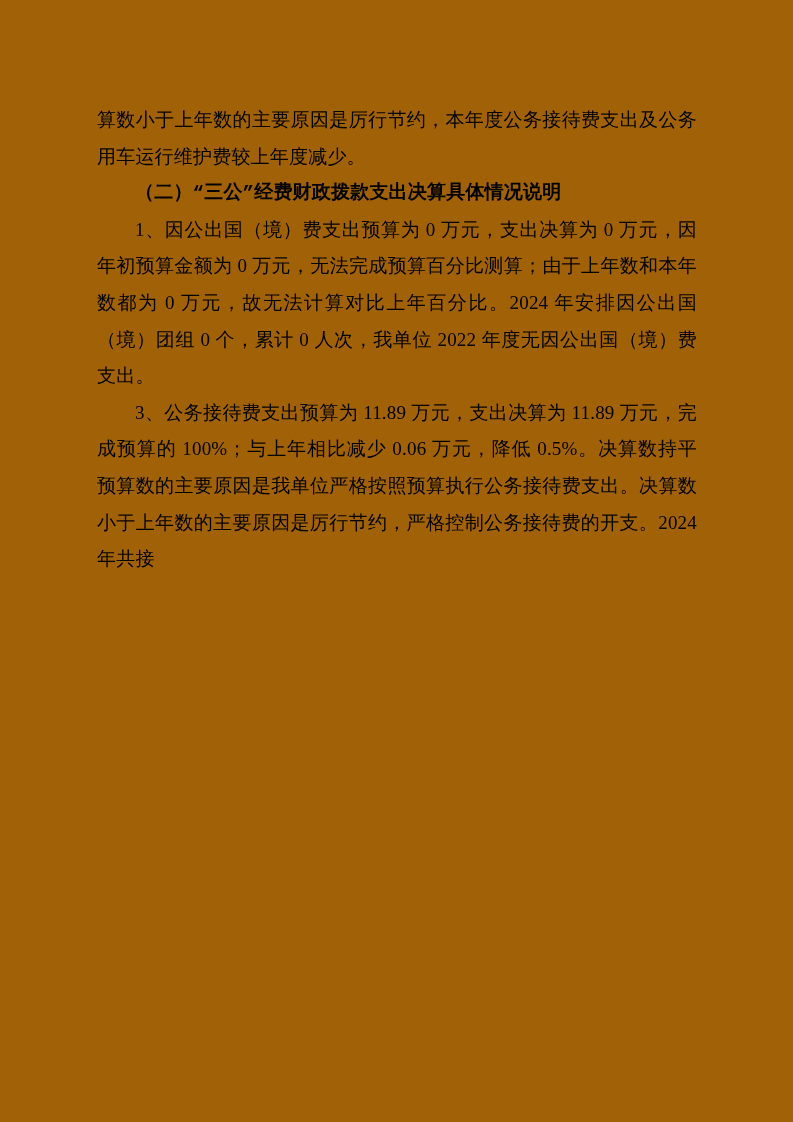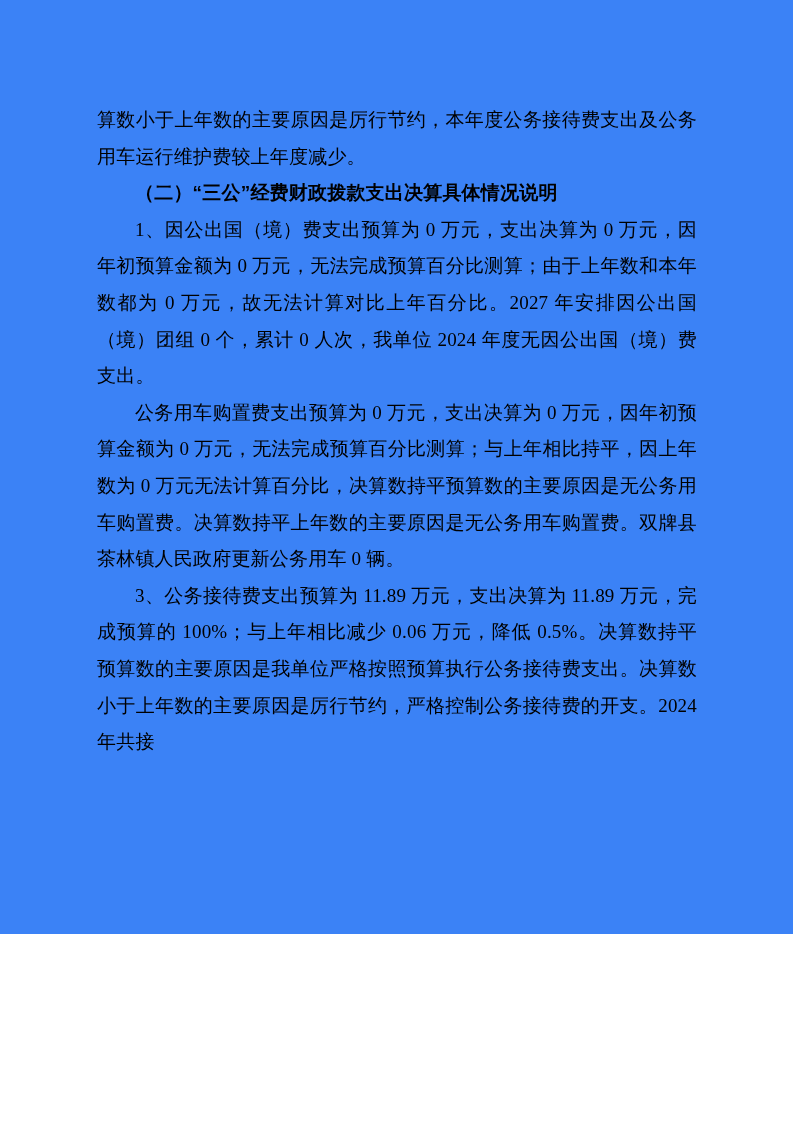--- a/index.html
+++ b/index.html
@@ -3,55 +3,54 @@
 <meta charset="utf-8">
 <style>
   html, body {
     margin: 0;
     padding: 0;
     background: #ffffff;
   }
   .page {
     position: relative;
     width: 793px;
-    height: 934px;
+    height: 1122px;
     box-sizing: border-box;
     margin: 0 auto;
-    background: #3b82f6;
+    background: #a16207;
     padding: 102px 96px 0 97px;
     overflow: hidden;
   }
   .para {
     font-family: "Liberation Serif", "DejaVu Serif", serif;
     font-size: 19px;
     line-height: 36.6px;
     color: #000000;
     text-align: justify;
     margin: 0;
     padding: 0;
     letter-spacing: 0.2px;
     word-break: break-all;
   }
   .para.indent {
     text-indent: 2em;
   }
   .para.heading {
     text-indent: 2em;
     font-weight: bold;
-    font-family: Liberation Sans, sans-serif;
+    font-family: Liberation Mono, monospace;
   }
 </style>
 </head>
 <body>
 
 <div class="page">
   <p class="para">算数小于上年数的主要原因是厉行节约，本年度公务接待费支出及公务用车运行维护费较上年度减少。</p>
 
   <p class="para heading">（二）“三公”经费财政拨款支出决算具体情况说明</p>
 
-  <p class="para indent">1、因公出国（境）费支出预算为 0 万元，支出决算为 0 万元，因年初预算金额为 0 万元，无法完成预算百分比测算；由于上年数和本年数都为 0 万元，故无法计算对比上年百分比。2027 年安排因公出国（境）团组 0 个，累计 0 人次，我单位 2024 年度无因公出国（境）费支出。</p>
+  <p class="para indent">1、因公出国（境）费支出预算为 0 万元，支出决算为 0 万元，因年初预算金额为 0 万元，无法完成预算百分比测算；由于上年数和本年数都为 0 万元，故无法计算对比上年百分比。2024 年安排因公出国（境）团组 0 个，累计 0 人次，我单位 2022 年度无因公出国（境）费支出。</p>
 
 
-  <p class="para indent">公务用车购置费支出预算为 0 万元，支出决算为 0 万元，因年初预算金额为 0 万元，无法完成预算百分比测算；与上年相比持平，因上年数为 0 万元无法计算百分比，决算数持平预算数的主要原因是无公务用车购置费。决算数持平上年数的主要原因是无公务用车购置费。双牌县茶林镇人民政府更新公务用车 0 辆。</p>
 
 
   <p class="para indent">3、公务接待费支出预算为 11.89 万元，支出决算为 11.89 万元，完成预算的 100%；与上年相比减少 0.06 万元，降低 0.5%。决算数持平预算数的主要原因是我单位严格按照预算执行公务接待费支出。决算数小于上年数的主要原因是厉行节约，严格控制公务接待费的开支。2024 年共接</p>
 </div>
 
 </body></html>

